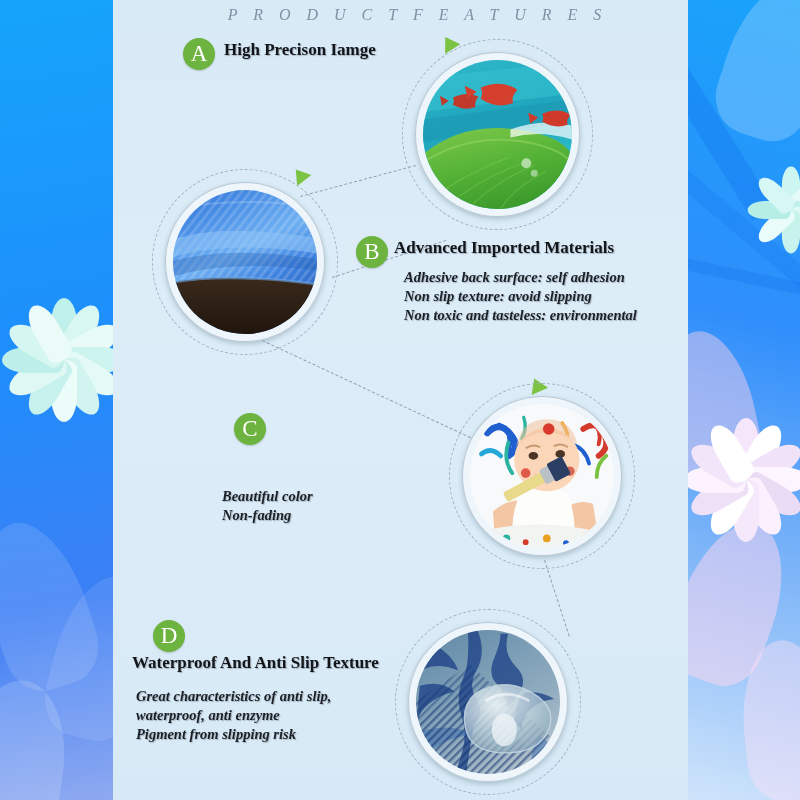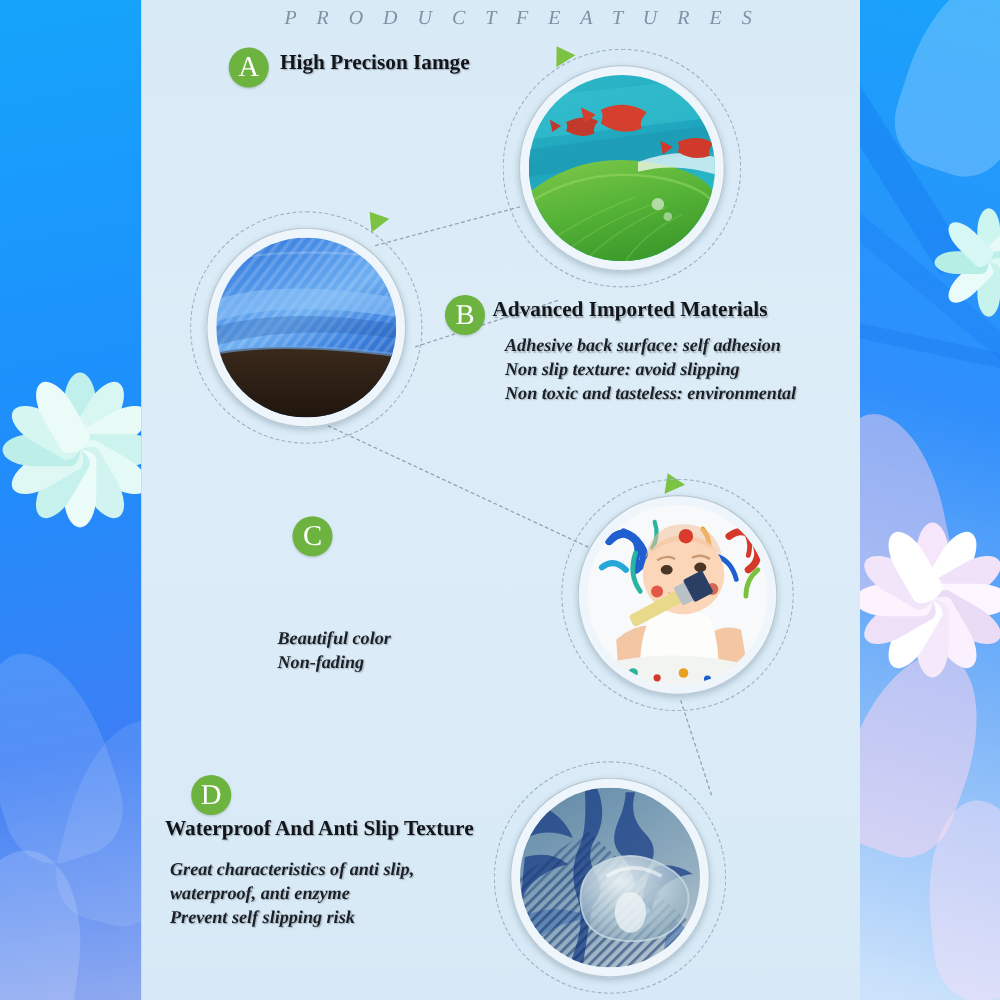--- a/index.html
+++ b/index.html
@@ -308,21 +308,21 @@
         <path d="M0 52 Q50 34 150 50 L150 66 Q55 52 0 70 Z" fill="#8fc4f7" opacity="0.55"></path>
         <path d="M0 74 Q60 58 150 72 L150 84 Q62 72 0 90 Z" fill="#2256a8" opacity="0.30"></path>
         <path d="M0 96 Q55 86 150 98 L150 150 L0 150 Z" fill="url(#deskB)"></path>
         <path d="M0 96 Q55 86 150 98" fill="none" stroke="#6ea8ea" stroke-width="3" opacity="0.6"></path>
         <path d="M0 20 Q70 6 150 18" fill="none" stroke="#ffffff" stroke-width="2" opacity="0.18"></path>
       </svg>
     </div>
   </div>
 
   <div class="badge" style="left:234px; top:413px;">C</div>
-  <div class="desc" style="left:222px; top:487px;margin-top:15px;">Beautiful color
+  <div class="desc" style="left:222px; top:487px;">Beautiful color
 Non-fading</div>
 
   <div class="photo-wrap" style="left:462px; top:396px; width:160px; height:160px;">
     <div class="photo-dash"></div>
     <div class="photo-ring"></div>
     <div class="photo">
       <svg viewBox="0 0 150 150" preserveAspectRatio="xMidYMid slice">
         <defs>
           <radialGradient id="skinC" cx="0.45" cy="0.35" r="0.7">
             <stop offset="0%" stop-color="#ffe3cd"></stop>
@@ -377,21 +377,21 @@
           <circle cx="120" cy="140" r="3.5" fill="#7ac13f"></circle>
         </g>
       </svg>
     </div>
   </div>
 
   <div class="badge" style="left:153px; top:620px;">D</div>
   <div class="title" style="left:118px; top:653px;margin-left:14px;">Waterproof And Anti Slip Texture</div>
   <div class="desc" style="left:136px; top:687px;">Great characteristics of anti slip,
 waterproof, anti enzyme
-Prevent self slipping risk</div>
+Pigment from slipping risk</div>
 
   <div class="photo-wrap" style="left:408px; top:622px; width:160px; height:160px;">
     <div class="photo-dash"></div>
     <div class="photo-ring"></div>
     <div class="photo">
       <svg viewBox="0 0 150 150" preserveAspectRatio="xMidYMid slice">
         <defs>
           <linearGradient id="surfD" x1="0" y1="0" x2="0.6" y2="1">
             <stop offset="0%" stop-color="#5e86a4"></stop>
             <stop offset="40%" stop-color="#7a9db5"></stop>

